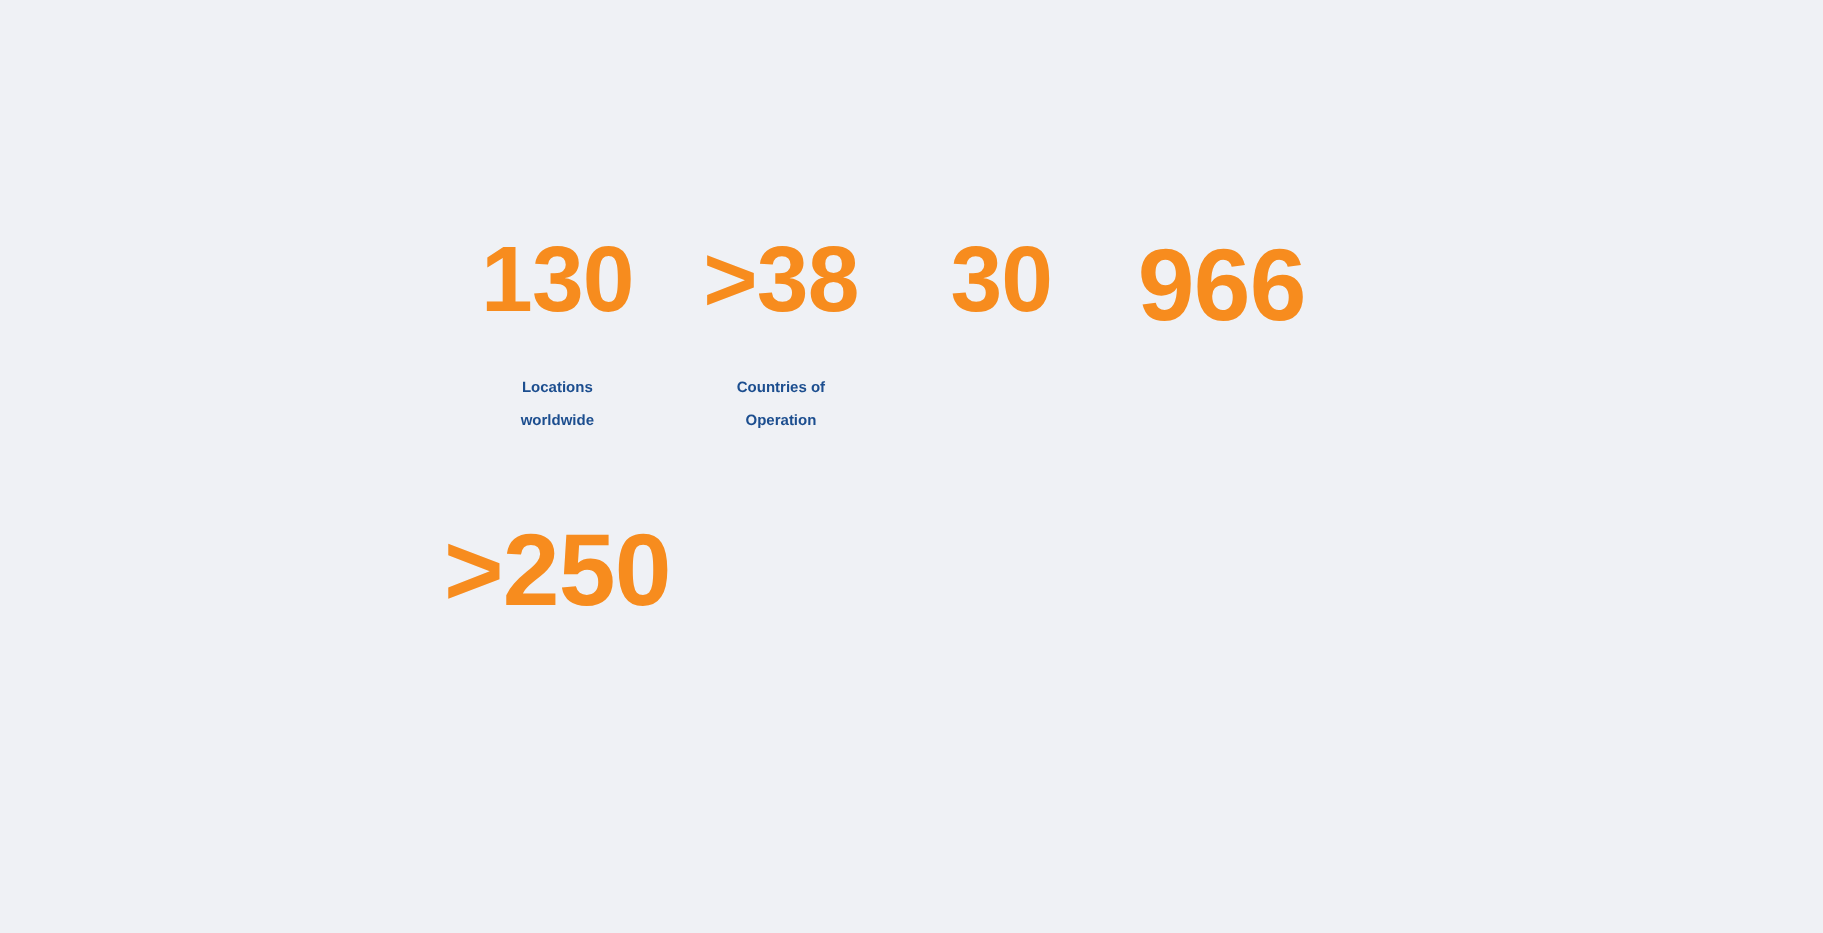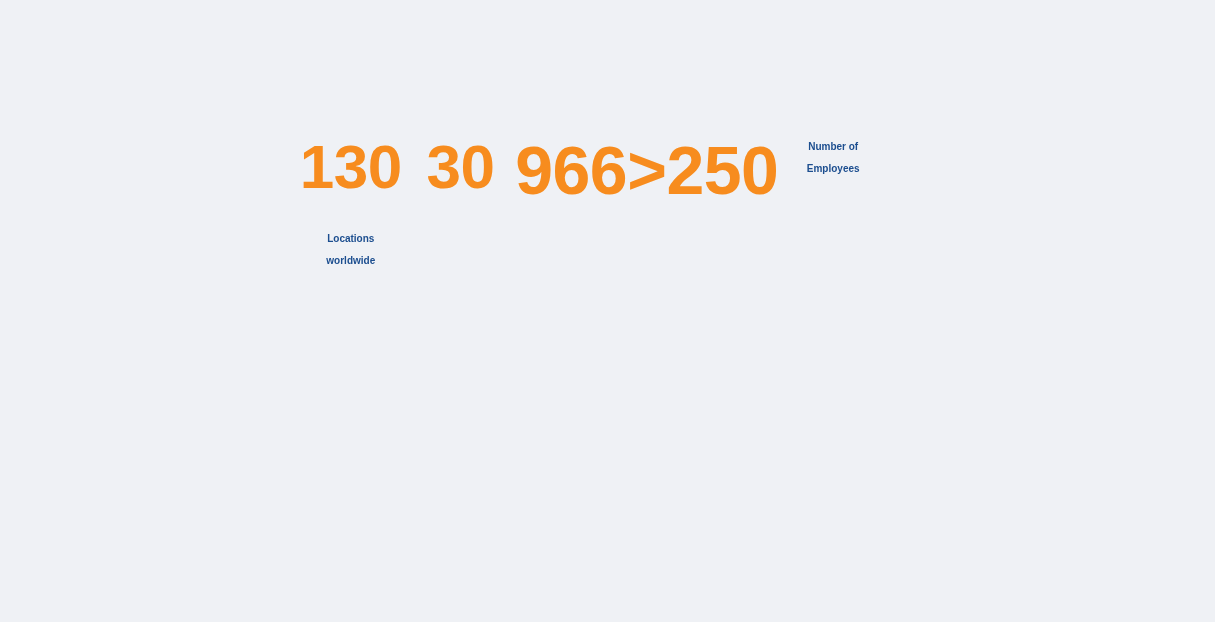--- a/index.html
+++ b/index.html
@@ -21,24 +21,24 @@
     top: 0;
     width: 1215px;
     height: 622px;
     background: #eff1f5;
   }
 
   
   .stats-grid {
     position: absolute;
     left: 296px;
-    top: 136px;
+    top: 156px;
     width: 592px;
     display: grid;
-    grid-template-columns: repeat(5, 1fr);
+    grid-template-columns: repeat(4, 1fr);
     grid-template-rows: auto auto;
     row-gap: 54px;
     column-gap: 0px;
   }
 
   .stat-cell {
     display: flex;
     flex-direction: column;
     align-items: center;
     justify-content: flex-start;
@@ -82,34 +82,37 @@
   <div class="stats-grid">
 
     <div class="stat-cell row-1">
       <div class="stat-value">130</div>
       <div class="stat-label">
         <span class="stat-label-line">Locations</span>
         <span class="stat-label-line">worldwide</span>
       </div>
     </div>
 
+    <div class="stat-cell row-1">
+      <div class="stat-value">&gt;38</div>
+      <div class="stat-label">
+        <span class="stat-label-line">Countries of</span>
+        <span class="stat-label-line">Operation</span>
+      </div>
+    </div>
 
     <div class="stat-cell row-1">
       <div class="stat-value">30</div>
     </div>
 
     <div class="stat-cell row-2">
       <div class="stat-value">966</div>
     </div>
 
     <div class="stat-cell row-2">
       <div class="stat-value">&gt;250</div>
     </div>
 
     <div class="stat-cell row-2">
-      <div class="stat-label">
-        <span class="stat-label-line">Number of</span>
-        <span class="stat-label-line">Employees</span>
-      </div>
     </div>
 
   </div>
 </div>
 
 </body></html>

